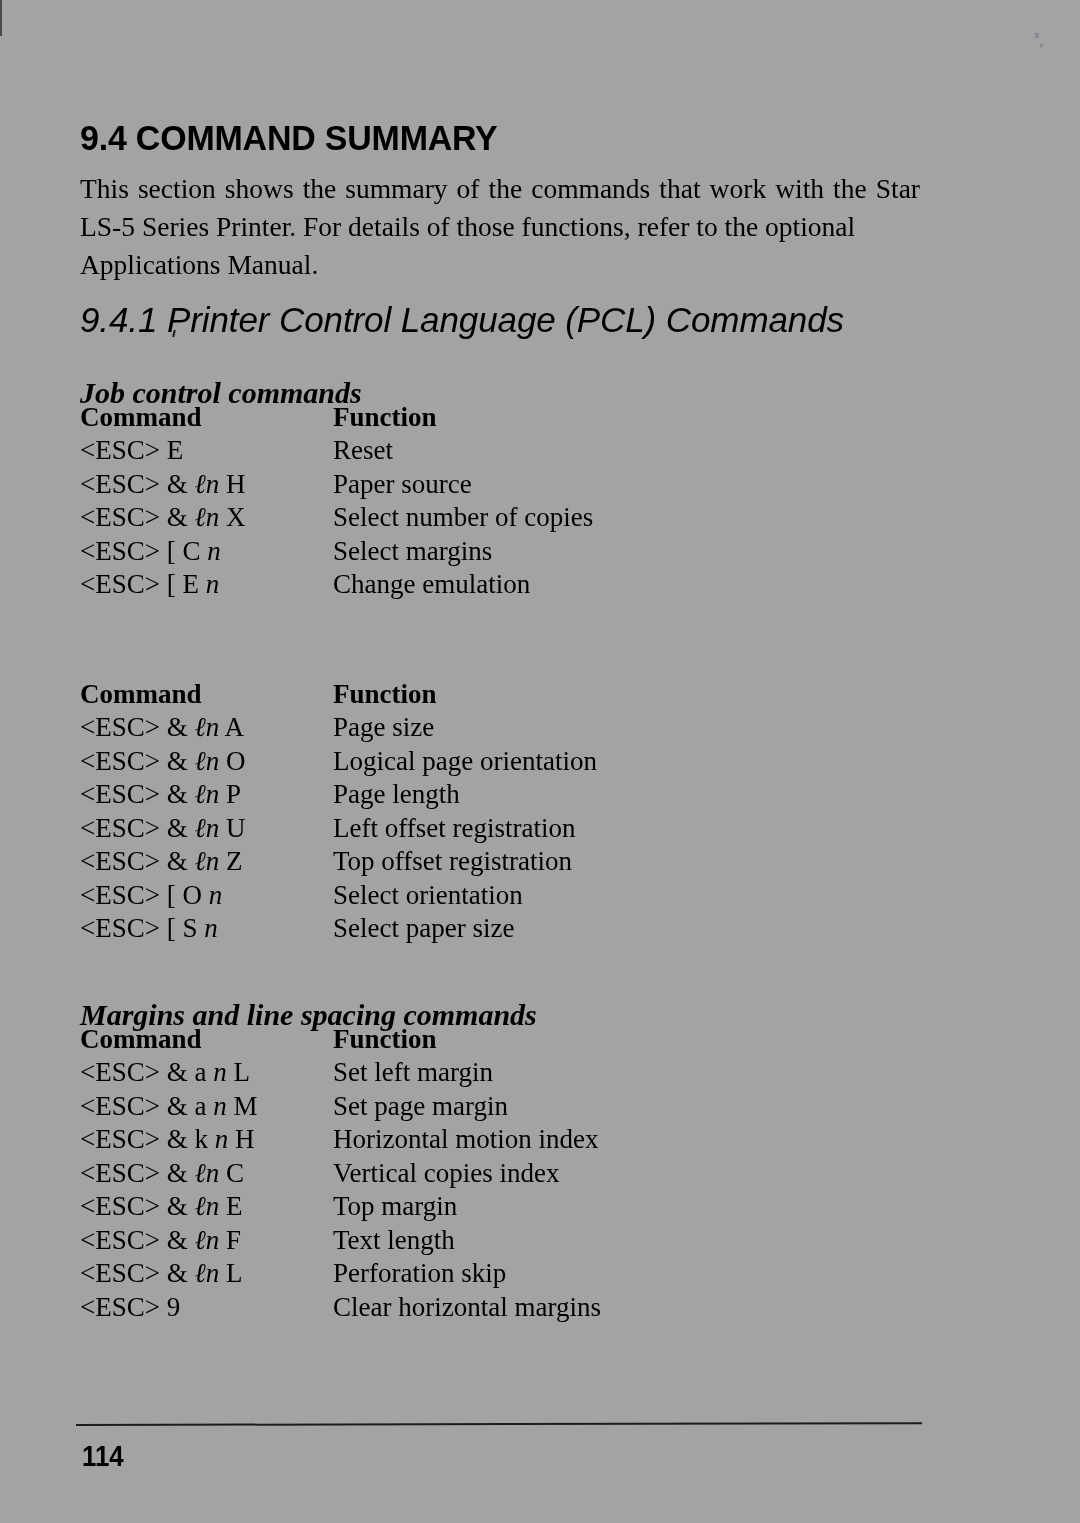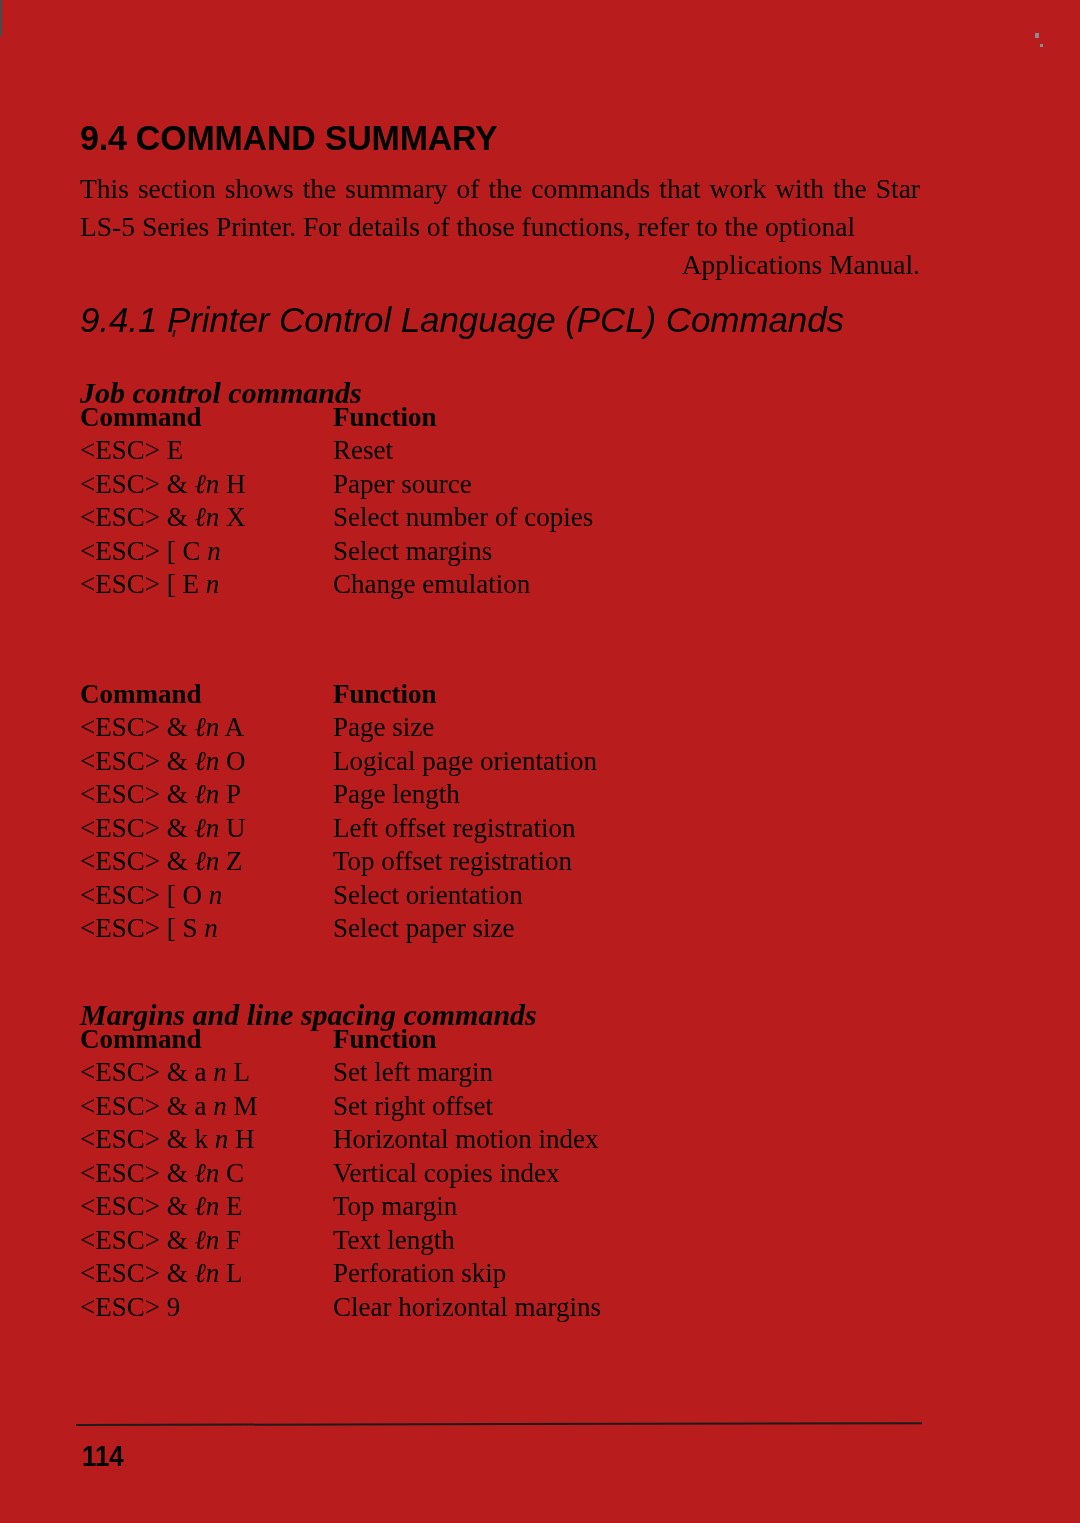--- a/index.html
+++ b/index.html
@@ -10,21 +10,21 @@
   }
   body {
     font-family: "Liberation Serif", "DejaVu Serif", serif;
     color: #000000;
     -webkit-font-smoothing: none;
   }
   #page {
     position: relative;
     width: 1080px;
     height: 1523px;
-    background: #b91c1c;
+    background: #a3a3a3;
     overflow: hidden;
   }
 
   
   .scan-edge-line {
     position: absolute;
     left: 0px;
     top: 0px;
     width: 2px;
     height: 36px;
@@ -64,21 +64,21 @@
   .body-para {
     position: absolute;
     left: 80px;
     top: 142px;
     width: 840px;
     font-size: 27.5px;
     line-height: 38px;
     text-align: justify;
     text-justify: inter-word;
   }
-  .body-para .lastline { display: block; text-align: right; }
+  .body-para .lastline { display: block; text-align: left; }
 
   .h-sub {
     position: absolute;
     left: 80px;
     top: 273px;
     font-family: "Liberation Sans", "DejaVu Sans", sans-serif;
     font-weight: normal;
     font-style: italic;
     font-size: 35px;
     line-height: 1;
@@ -249,21 +249,21 @@
       <tr class="hdr">
         <td class="c-cmd">Command</td>
         <td class="c-fn">Function</td>
       </tr>
       <tr>
         <td class="c-cmd"><span>&lt;ESC&gt; &amp; a </span><span class="it">n</span><span> L</span></td>
         <td class="c-fn">Set left margin</td>
       </tr>
       <tr>
         <td class="c-cmd"><span>&lt;ESC&gt; &amp; a </span><span class="it">n</span><span> M</span></td>
-        <td class="c-fn">Set right offset</td>
+        <td class="c-fn">Set page margin</td>
       </tr>
       <tr>
         <td class="c-cmd"><span>&lt;ESC&gt; &amp; k </span><span class="it">n</span><span> H</span></td>
         <td class="c-fn">Horizontal motion index</td>
       </tr>
       <tr>
         <td class="c-cmd"><span>&lt;ESC&gt; &amp; </span><span class="ell">ℓn</span><span> C</span></td>
         <td class="c-fn">Vertical copies index</td>
       </tr>
       <tr>

